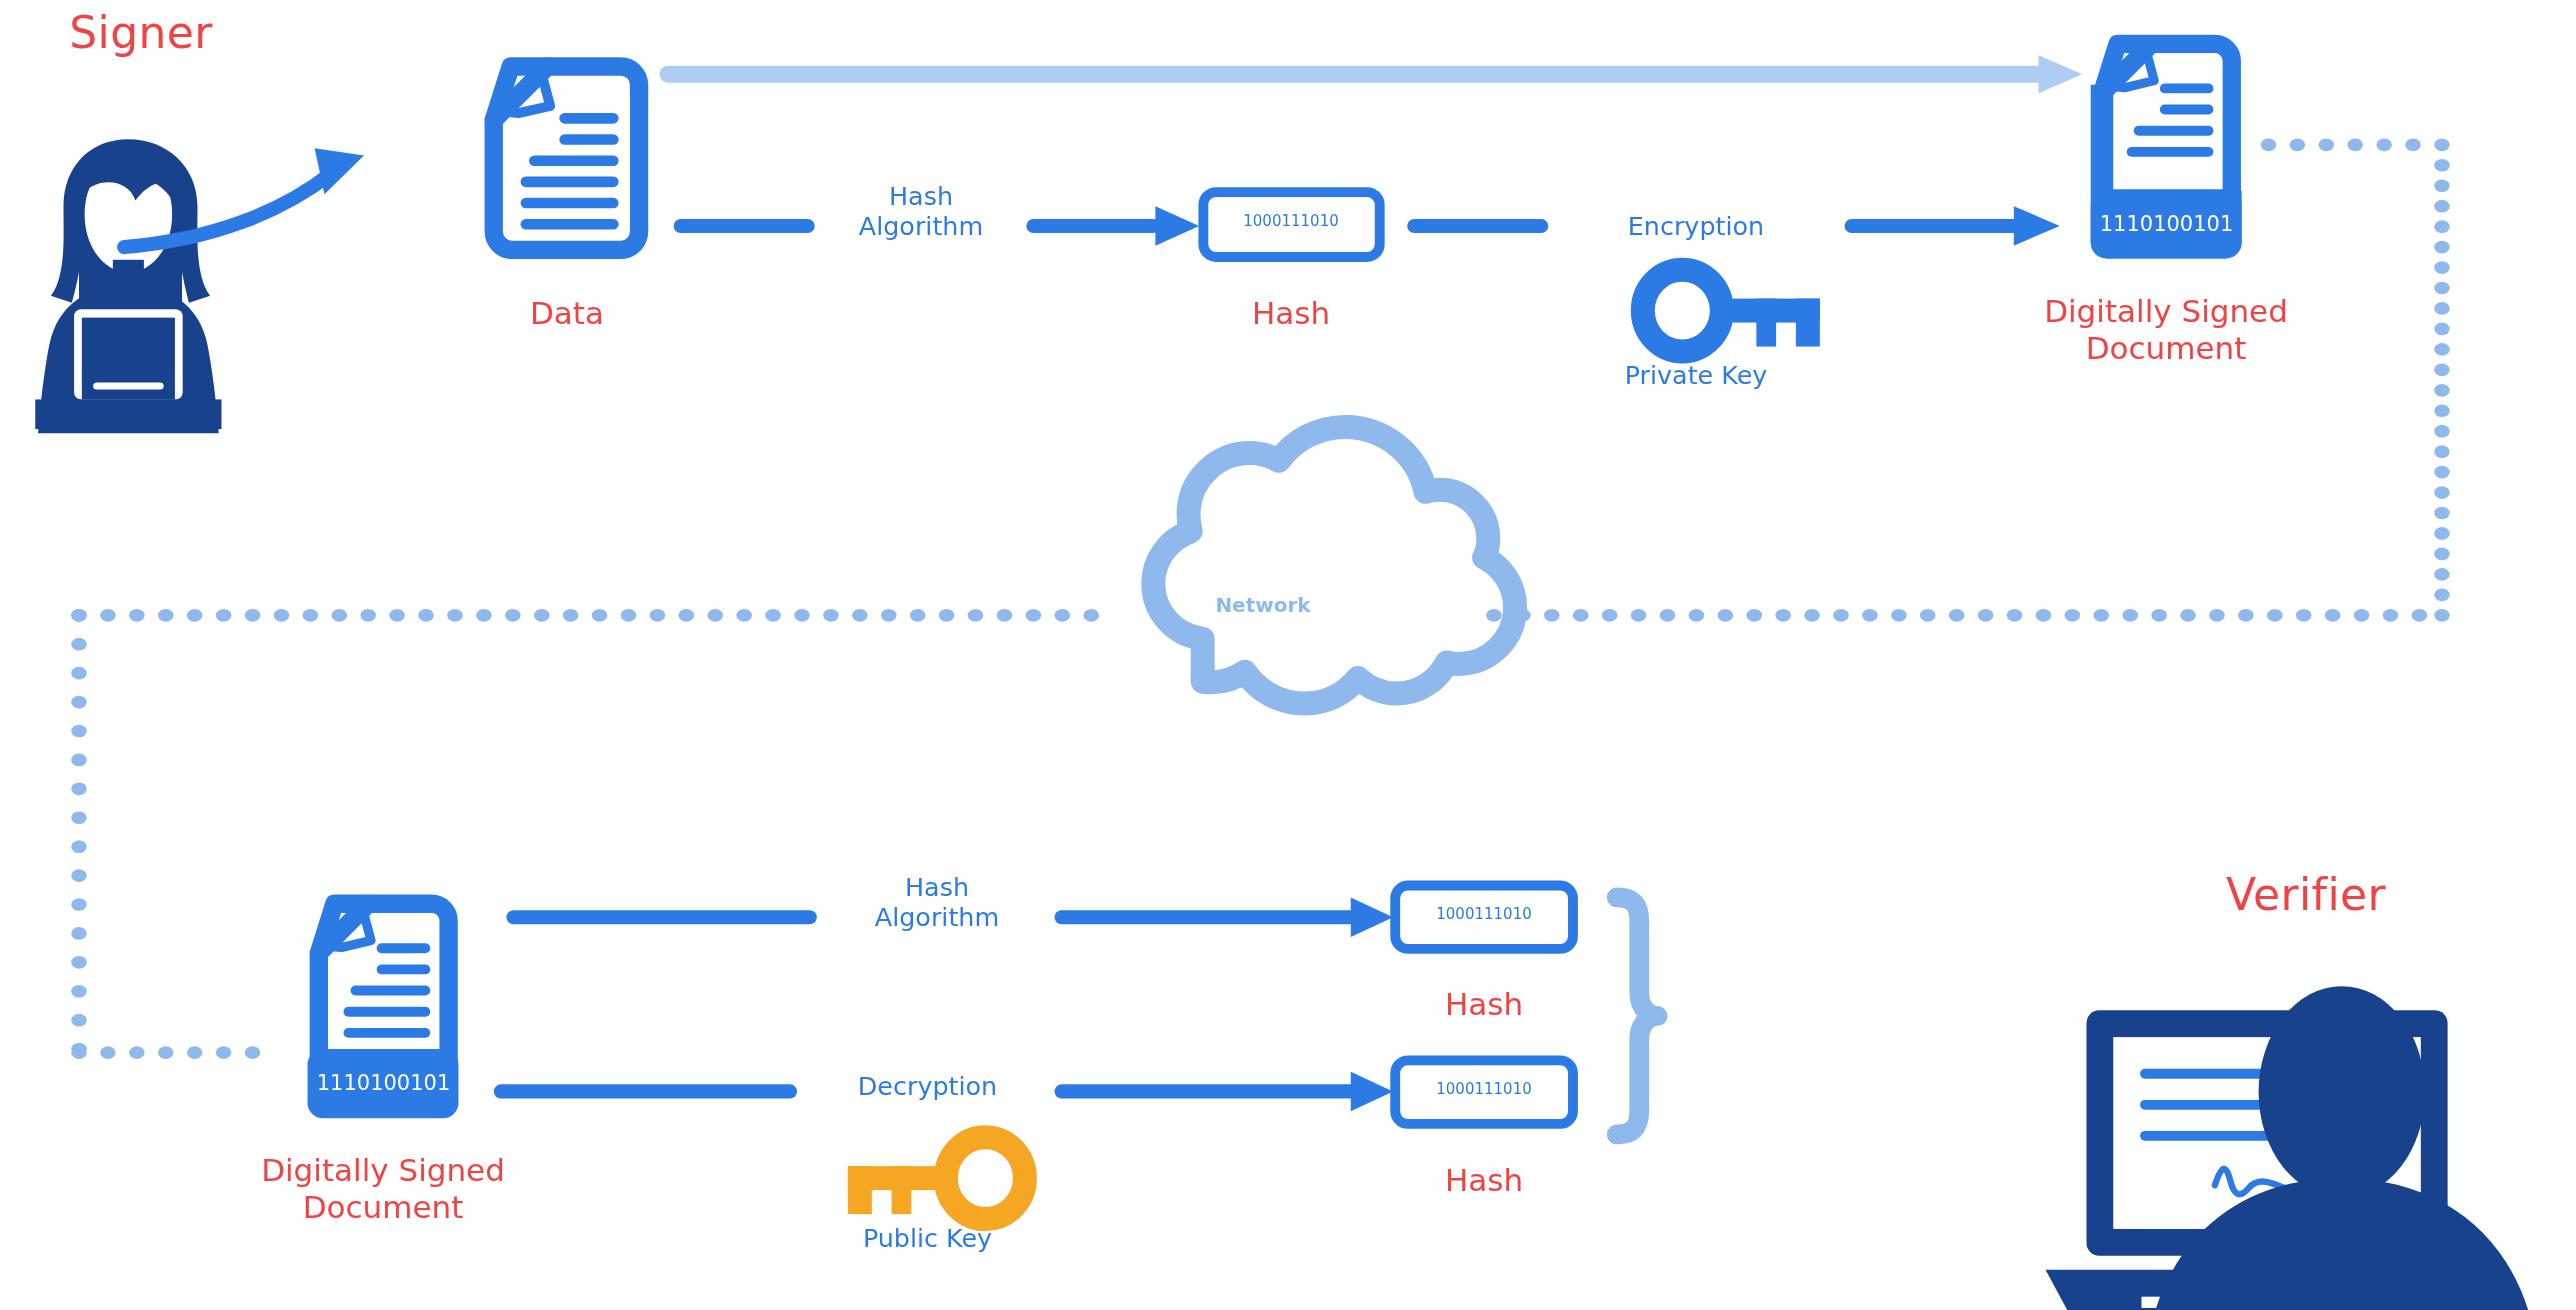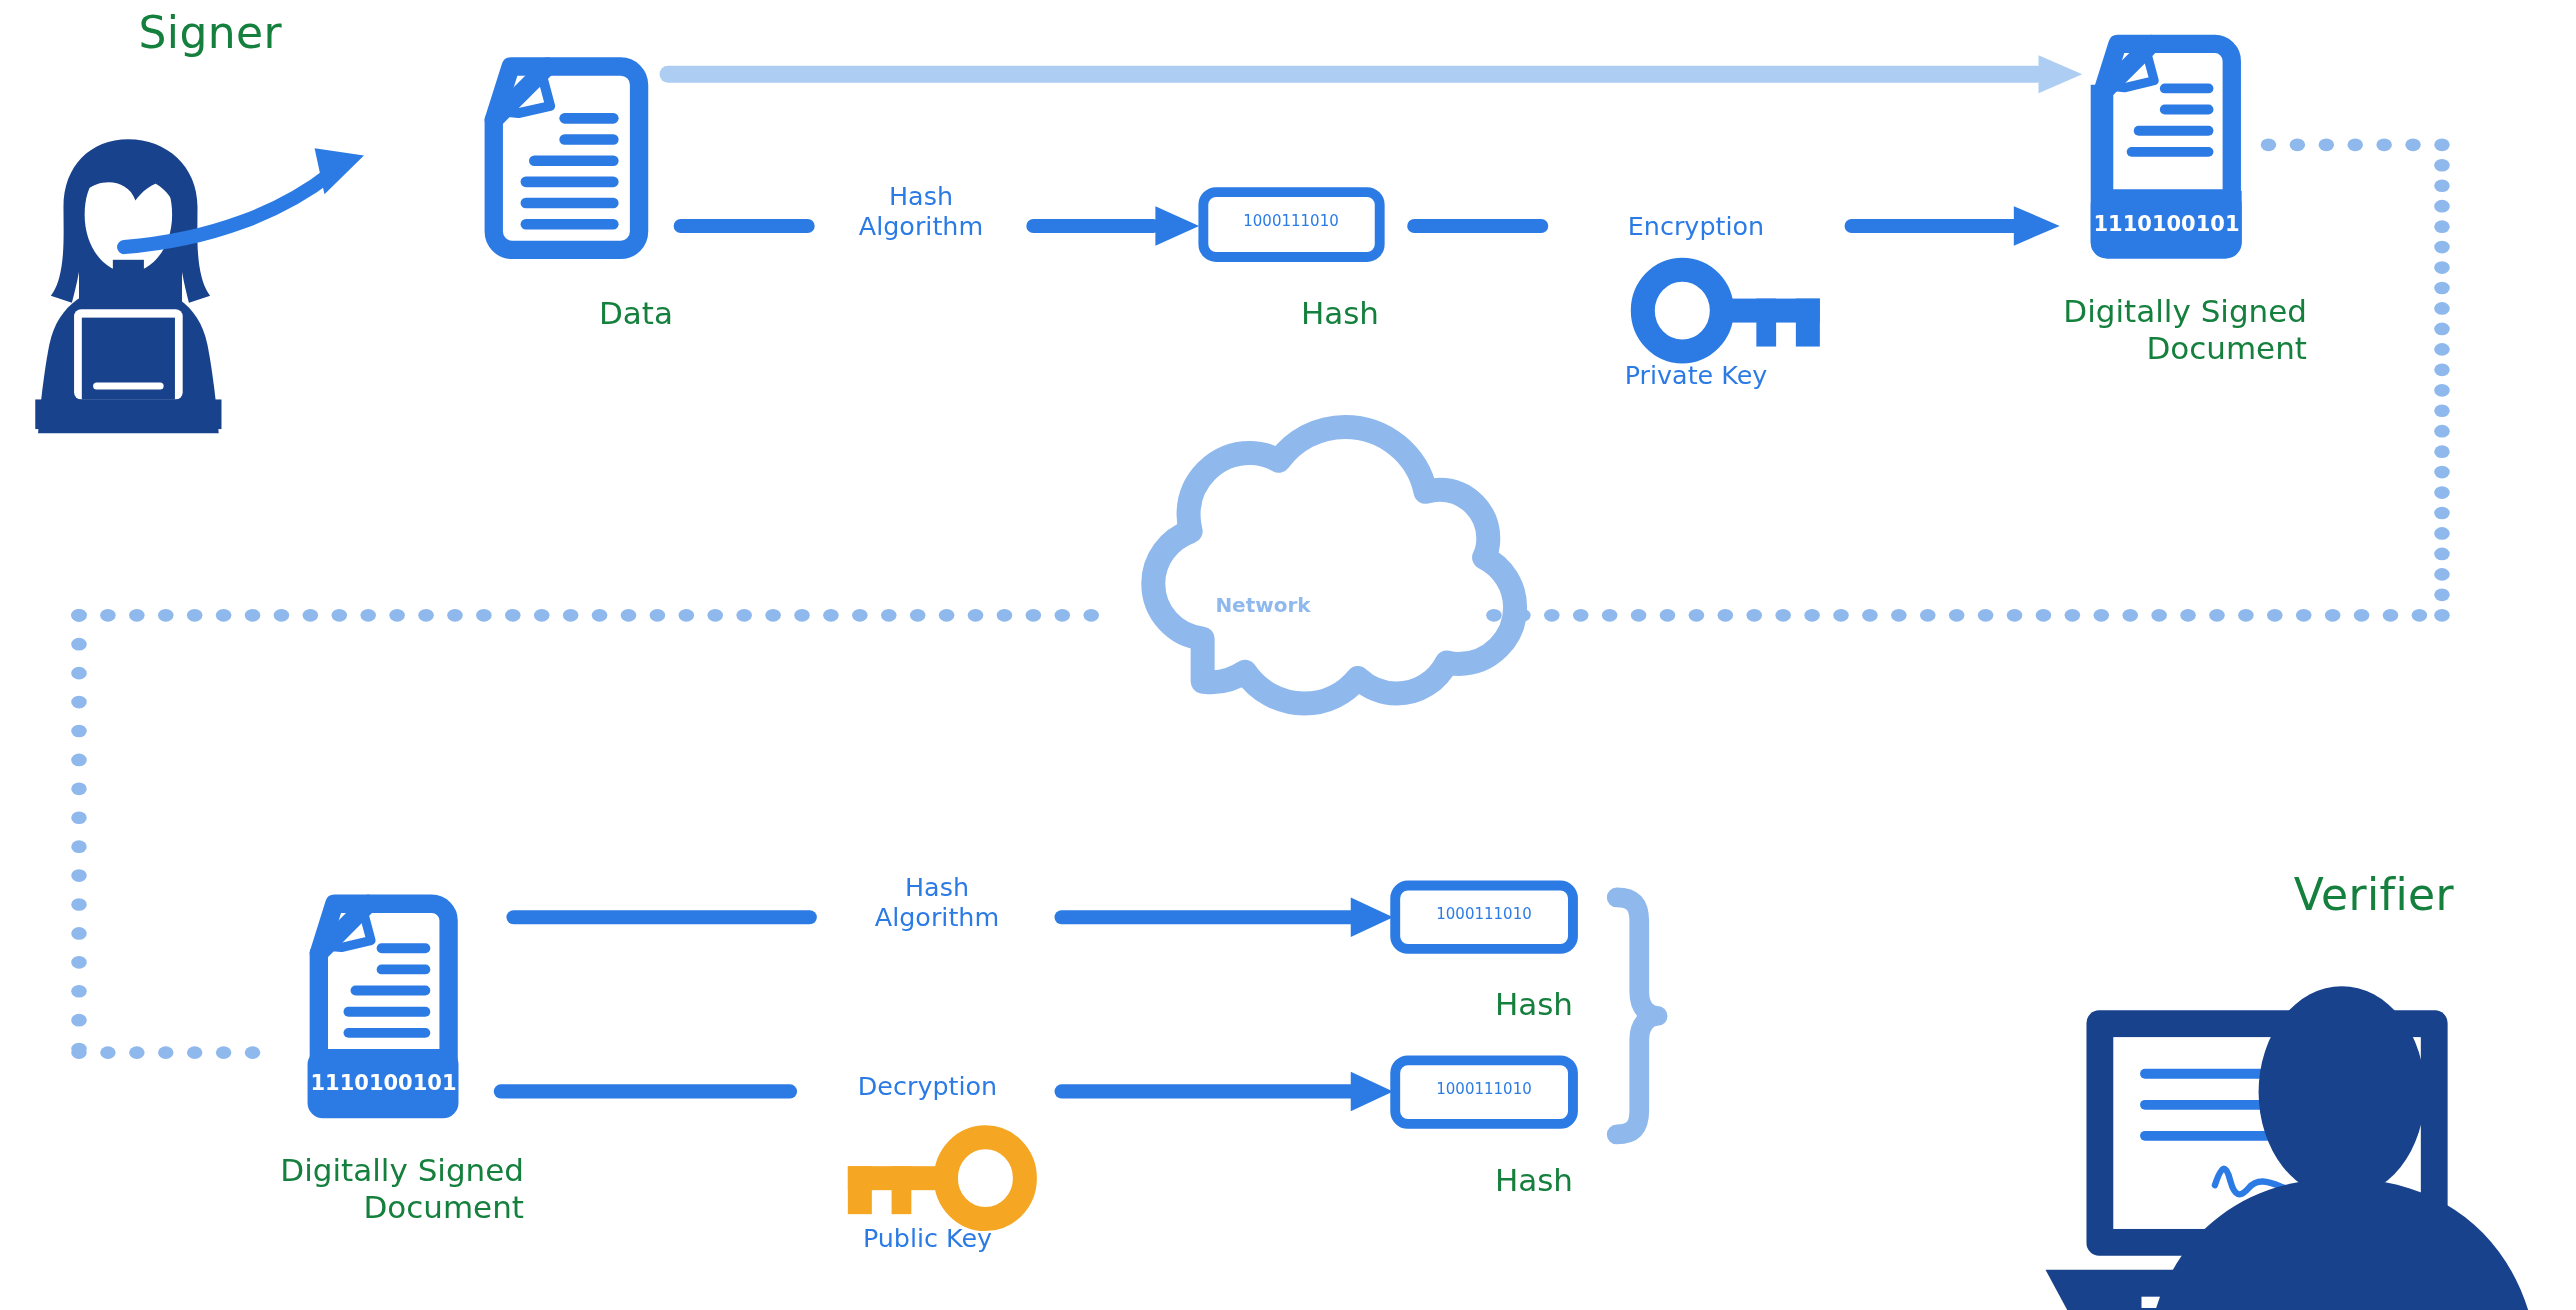--- a/index.html
+++ b/index.html
@@ -21,31 +21,31 @@
     width:2576px;
     height:1311px;
     pointer-events:none;
   }
   .lbl{
     position:absolute;
     text-align:center;
     line-height:1.18;
     white-space:pre-line;
   }
-  .navy{color:#15803d;text-align:right;}
+  .navy{color:#ef4444;}
   .brightblue{color:#2C7BE5;}
   .cloudtxt{color:#8FB8EC;}
   .t-signer{font-size:44px;letter-spacing:0.4px;}
   .t-verifier{font-size:44px;letter-spacing:0.4px;}
   .t-cap{font-size:31px;}
   .t-step{font-size:25.4px;}
   .t-hashval{font-size:15px;}
   .t-note{font-size:25.4px;}
   .t-cloud{font-size:20px;font-weight:bold;}
-  .t-sigwhite{font-size:21px;color:#ffffff;font-weight:bold;}
+  .t-sigwhite{font-size:21px;color:#ffffff;}
 </style>
 </head>
 <body>
 
 <div id="stage">
 
   <svg class="layer" viewBox="0 0 3652 1858" xmlns="http://www.w3.org/2000/svg">
 
     <defs>
       

